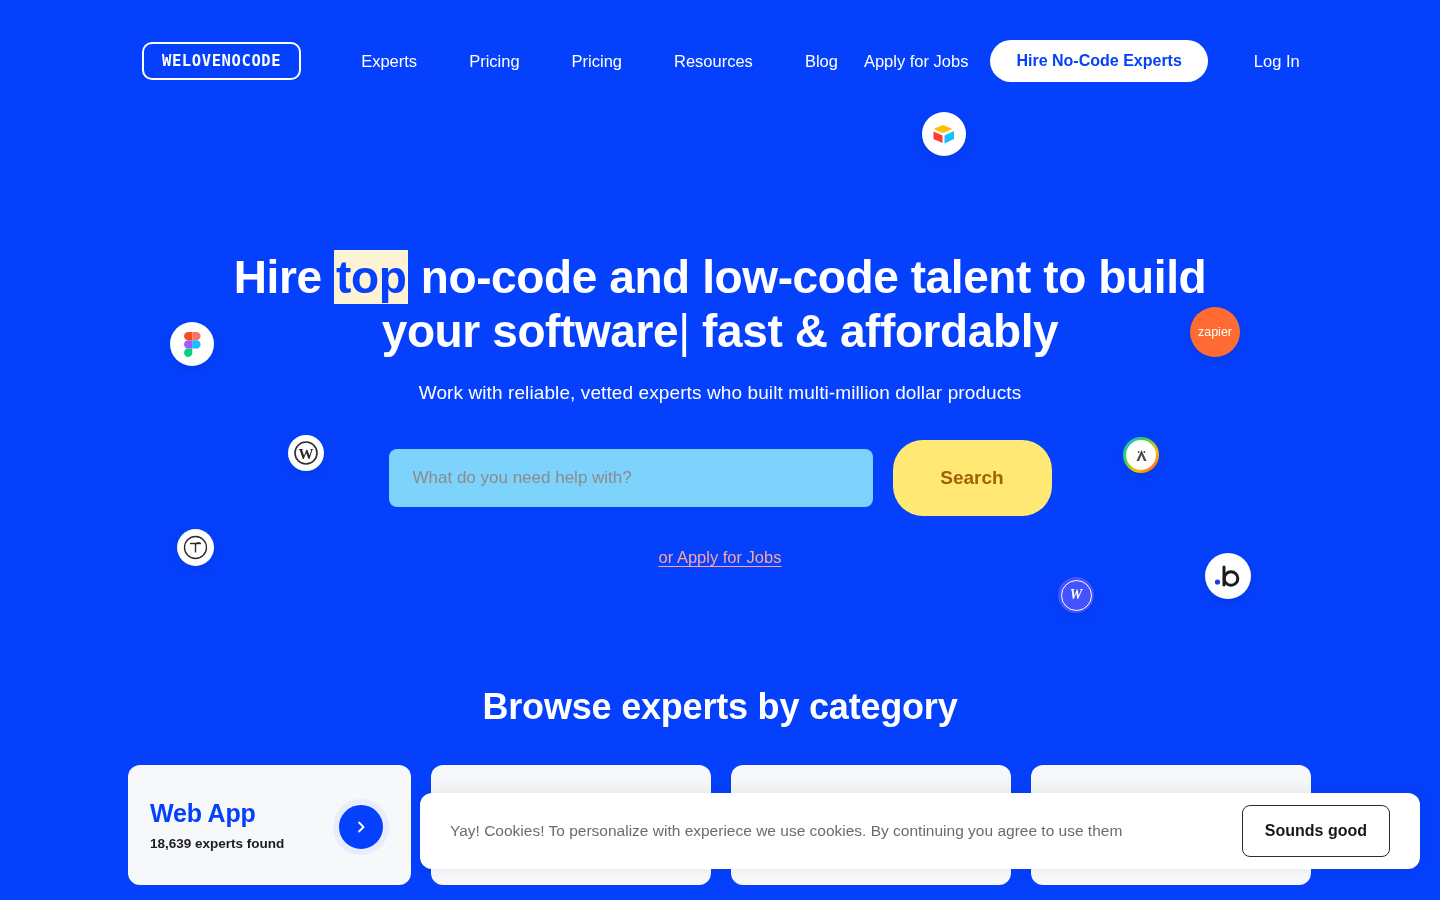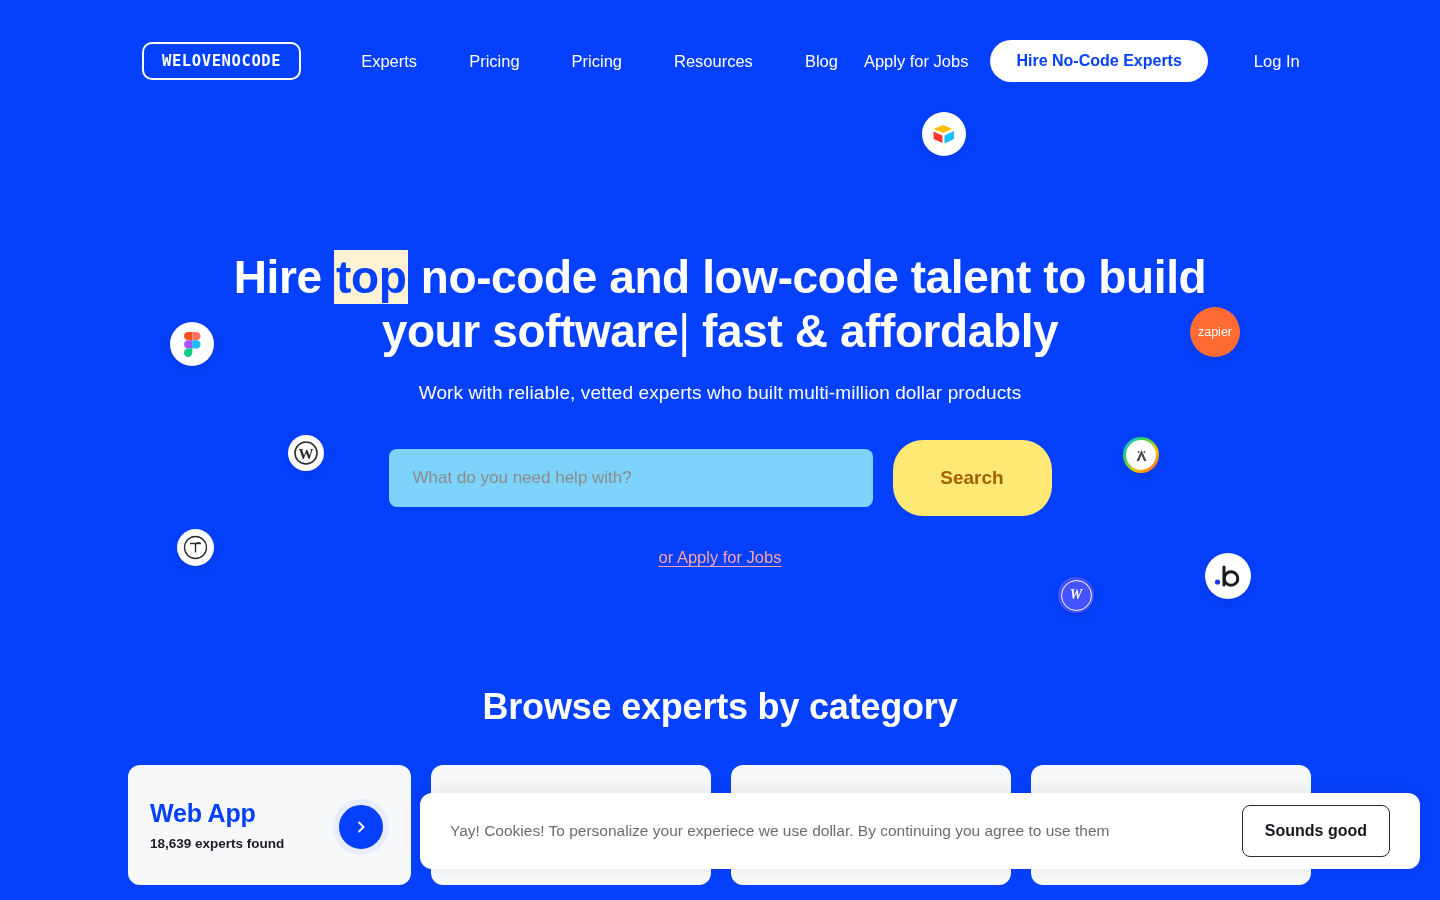--- a/index.html
+++ b/index.html
@@ -373,15 +373,15 @@
     <div class="cat-name"></div>
     <div class="cat-count"></div>
   </div>
   <div class="cat-card">
     <div class="cat-name"></div>
     <div class="cat-count"></div>
   </div>
 </div>
 
 <div class="cookie">
-  <div class="cookie-text">Yay! Cookies! To personalize your experiece we use dollar. By continuing you agree to use them</div>
+  <div class="cookie-text">Yay! Cookies! To personalize with experiece we use cookies. By continuing you agree to use them</div>
   <button class="cookie-btn">Sounds good</button>
 </div>
 
 </body></html>

